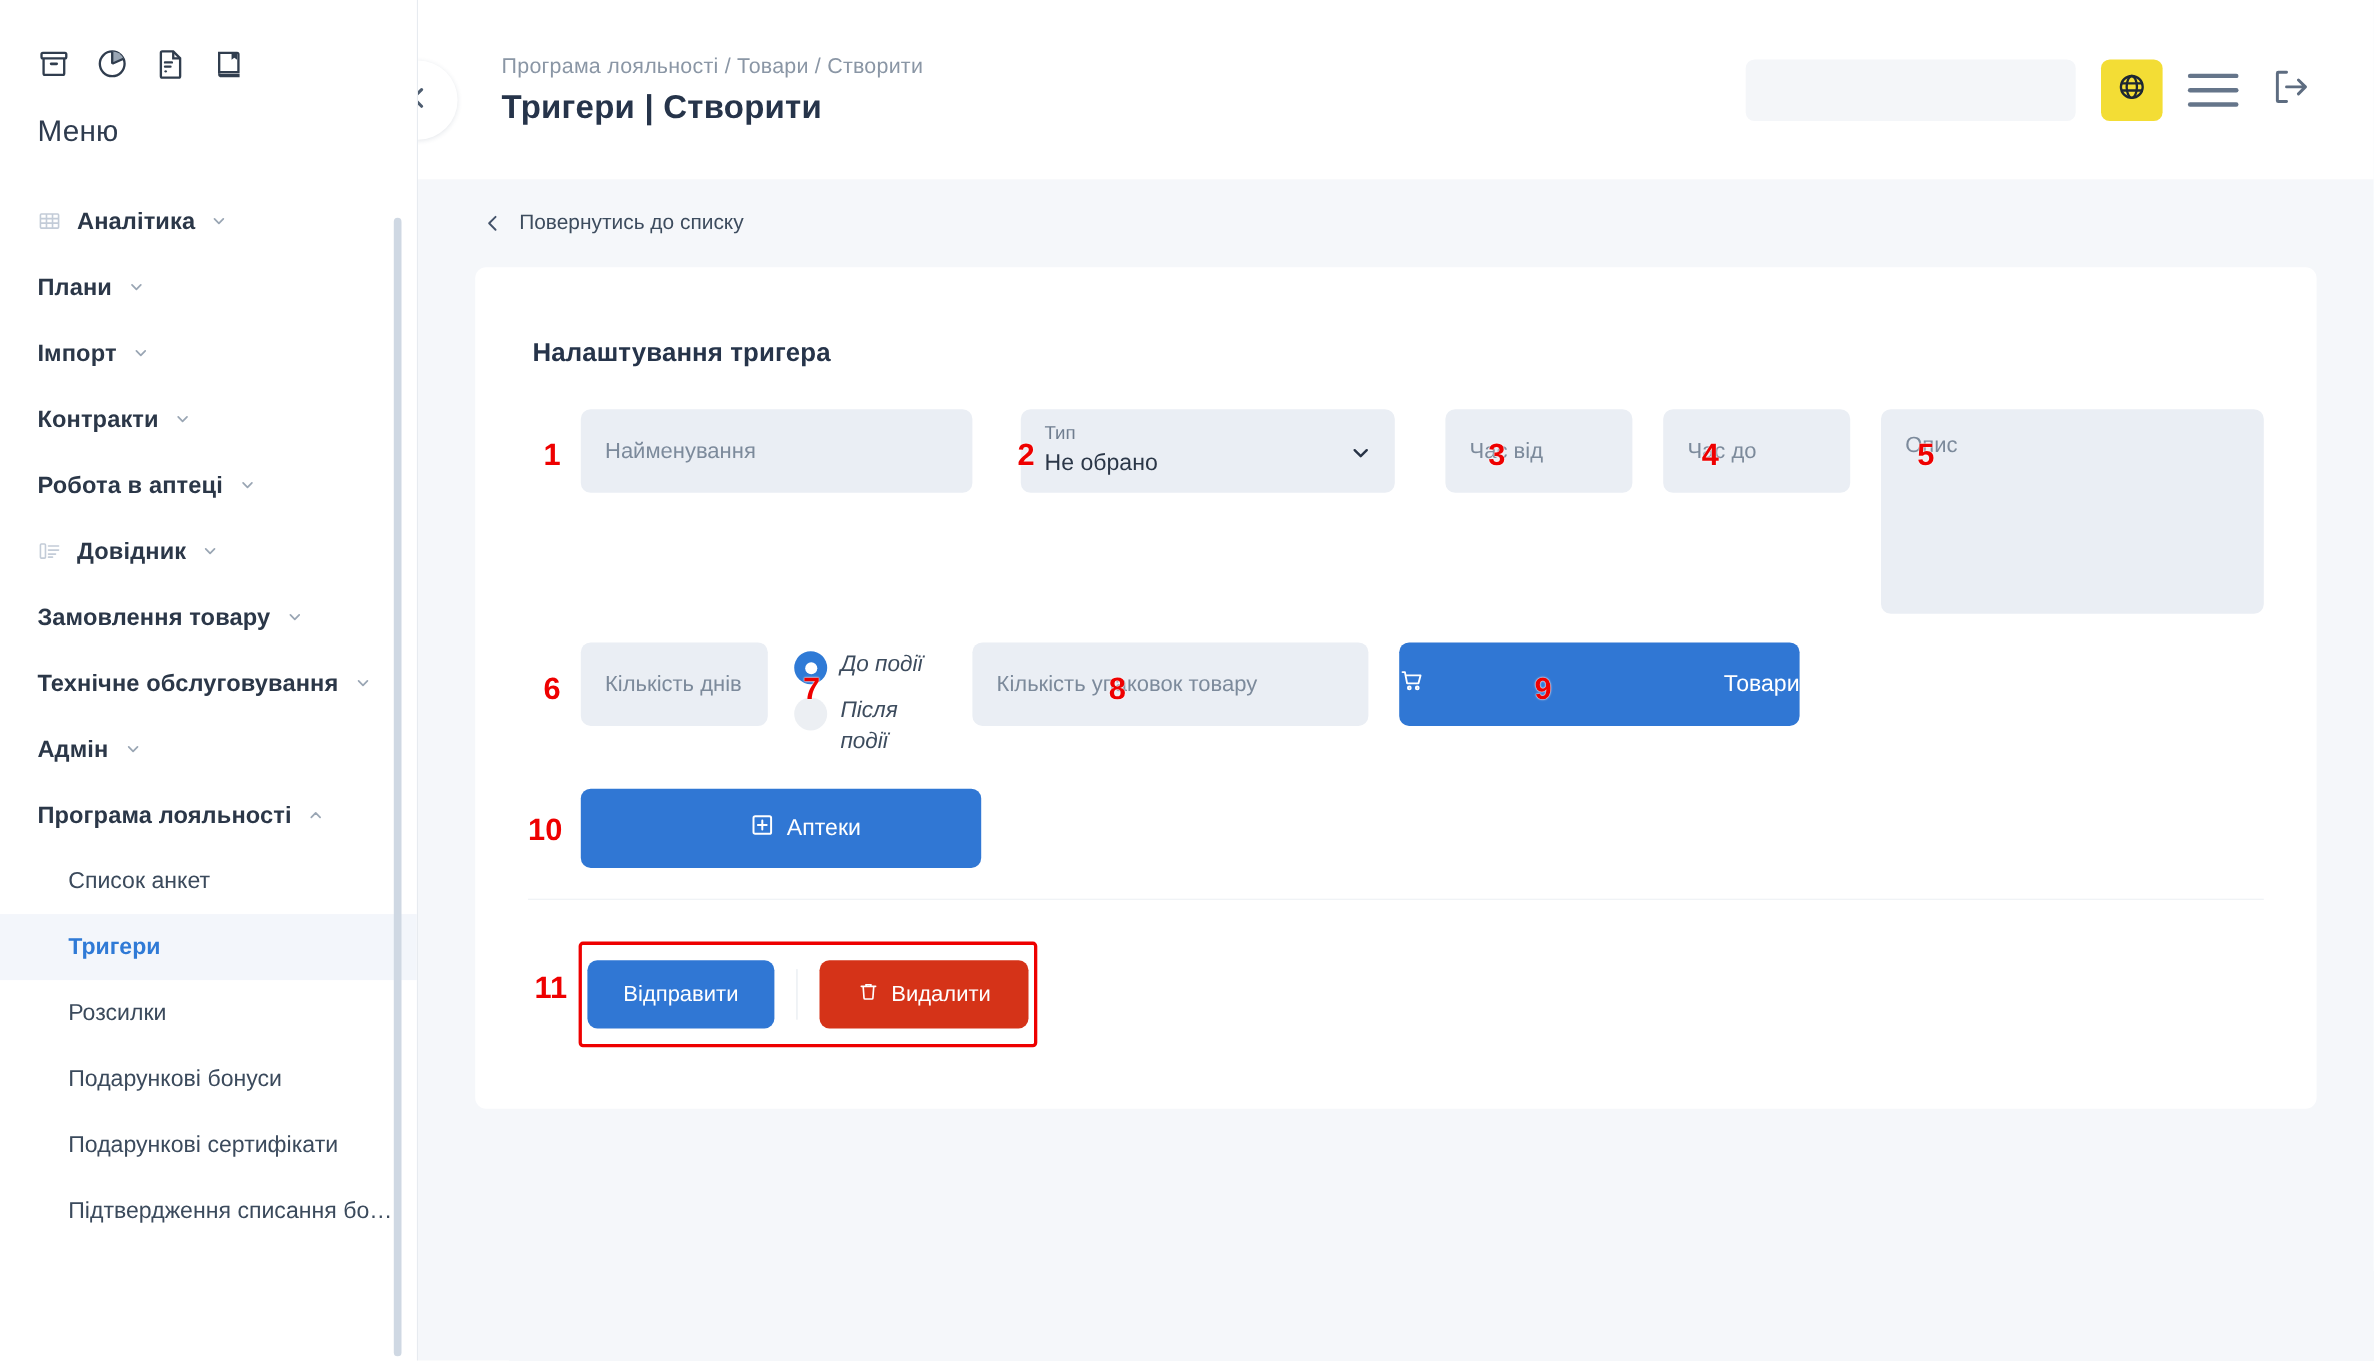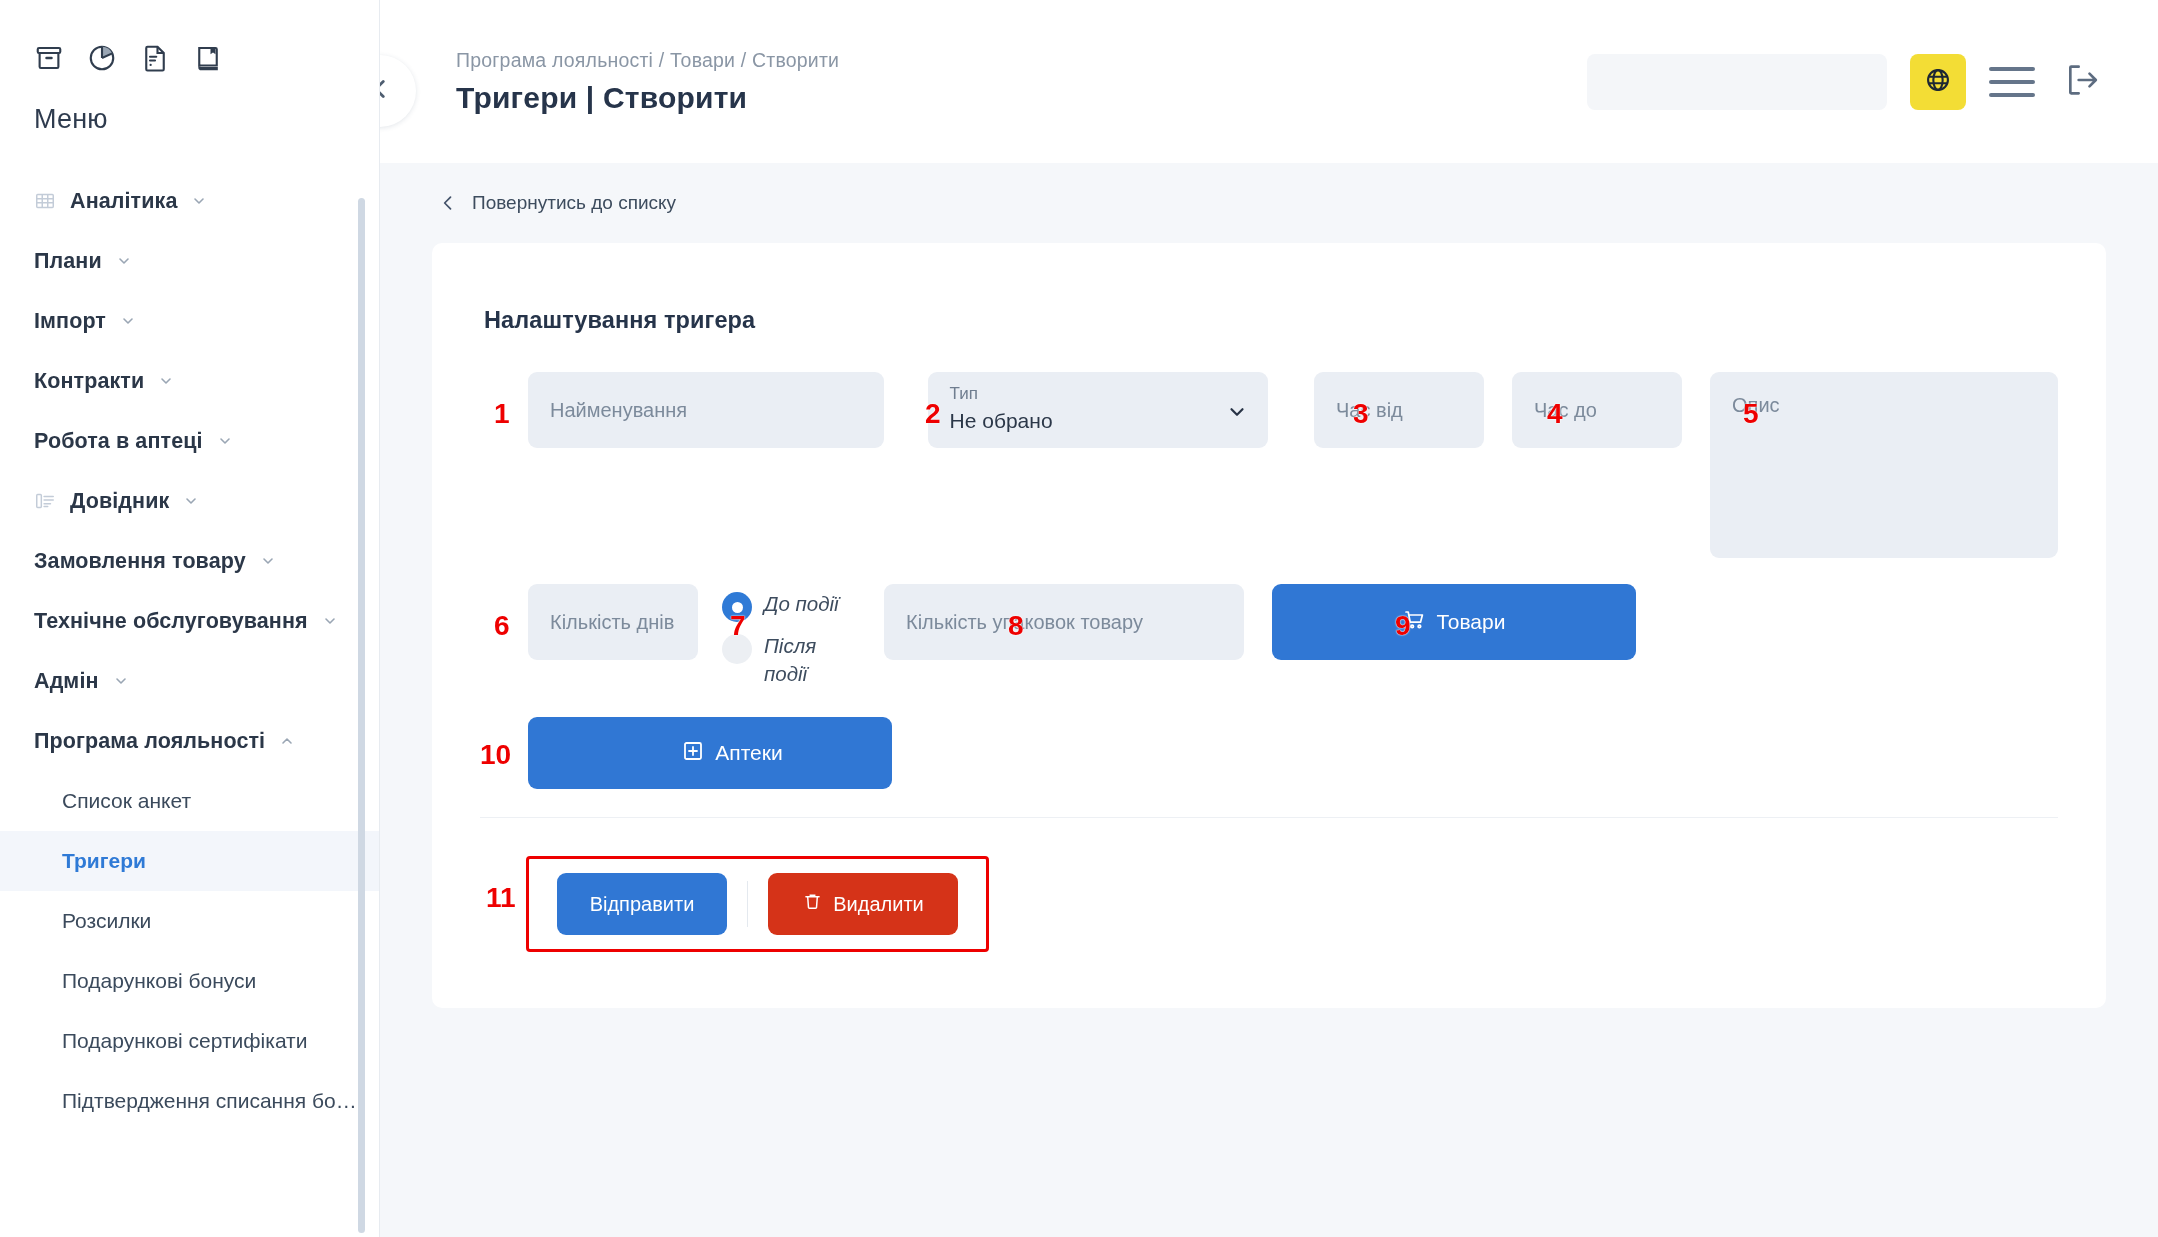--- a/index.html
+++ b/index.html
@@ -343,36 +343,36 @@
     font-size: 21px;
     color: #ffffff;
     cursor: pointer;
     display: inline-flex;
     align-items: center;
     justify-content: center;
     gap: 10px;
   }
   .btn-blue { background: #3077d4; }
   .btn-red  { background: #d53318; }
-  .btn-goods   { width: 364px; height: 76px; }
+  .btn-goods   { width: 364px; height: 76px; justify-content: space-between; }
   .btn-pharm   { width: 364px; height: 72px; padding-left: 44px; }
   .btn-submit  { width: 170px; height: 62px; font-size: 20px; }
   .btn-delete  { width: 190px; height: 62px; font-size: 20px; }
 
   .row2 { margin-top: 26px; position: relative; }
   .row3 { margin-top: 30px; position: relative; }
   .row4 { margin-top: 38px; position: relative; }
 
   .action-group {
     display: inline-flex;
     align-items: center;
     gap: 20px;
     border: 3px solid #ee0000;
     border-radius: 4px;
-    padding: 14px 28px;
+    padding: 14px 5px;
     background: #ffffff;
   }
   .divider-v { width: 1px; height: 46px; background: #e4e9ef; }
   .hr-top {
     height: 1px; background: #edf0f4;
     margin: 28px 0 0 0;
     width: 100%;
   }
 </style>
 </head>

